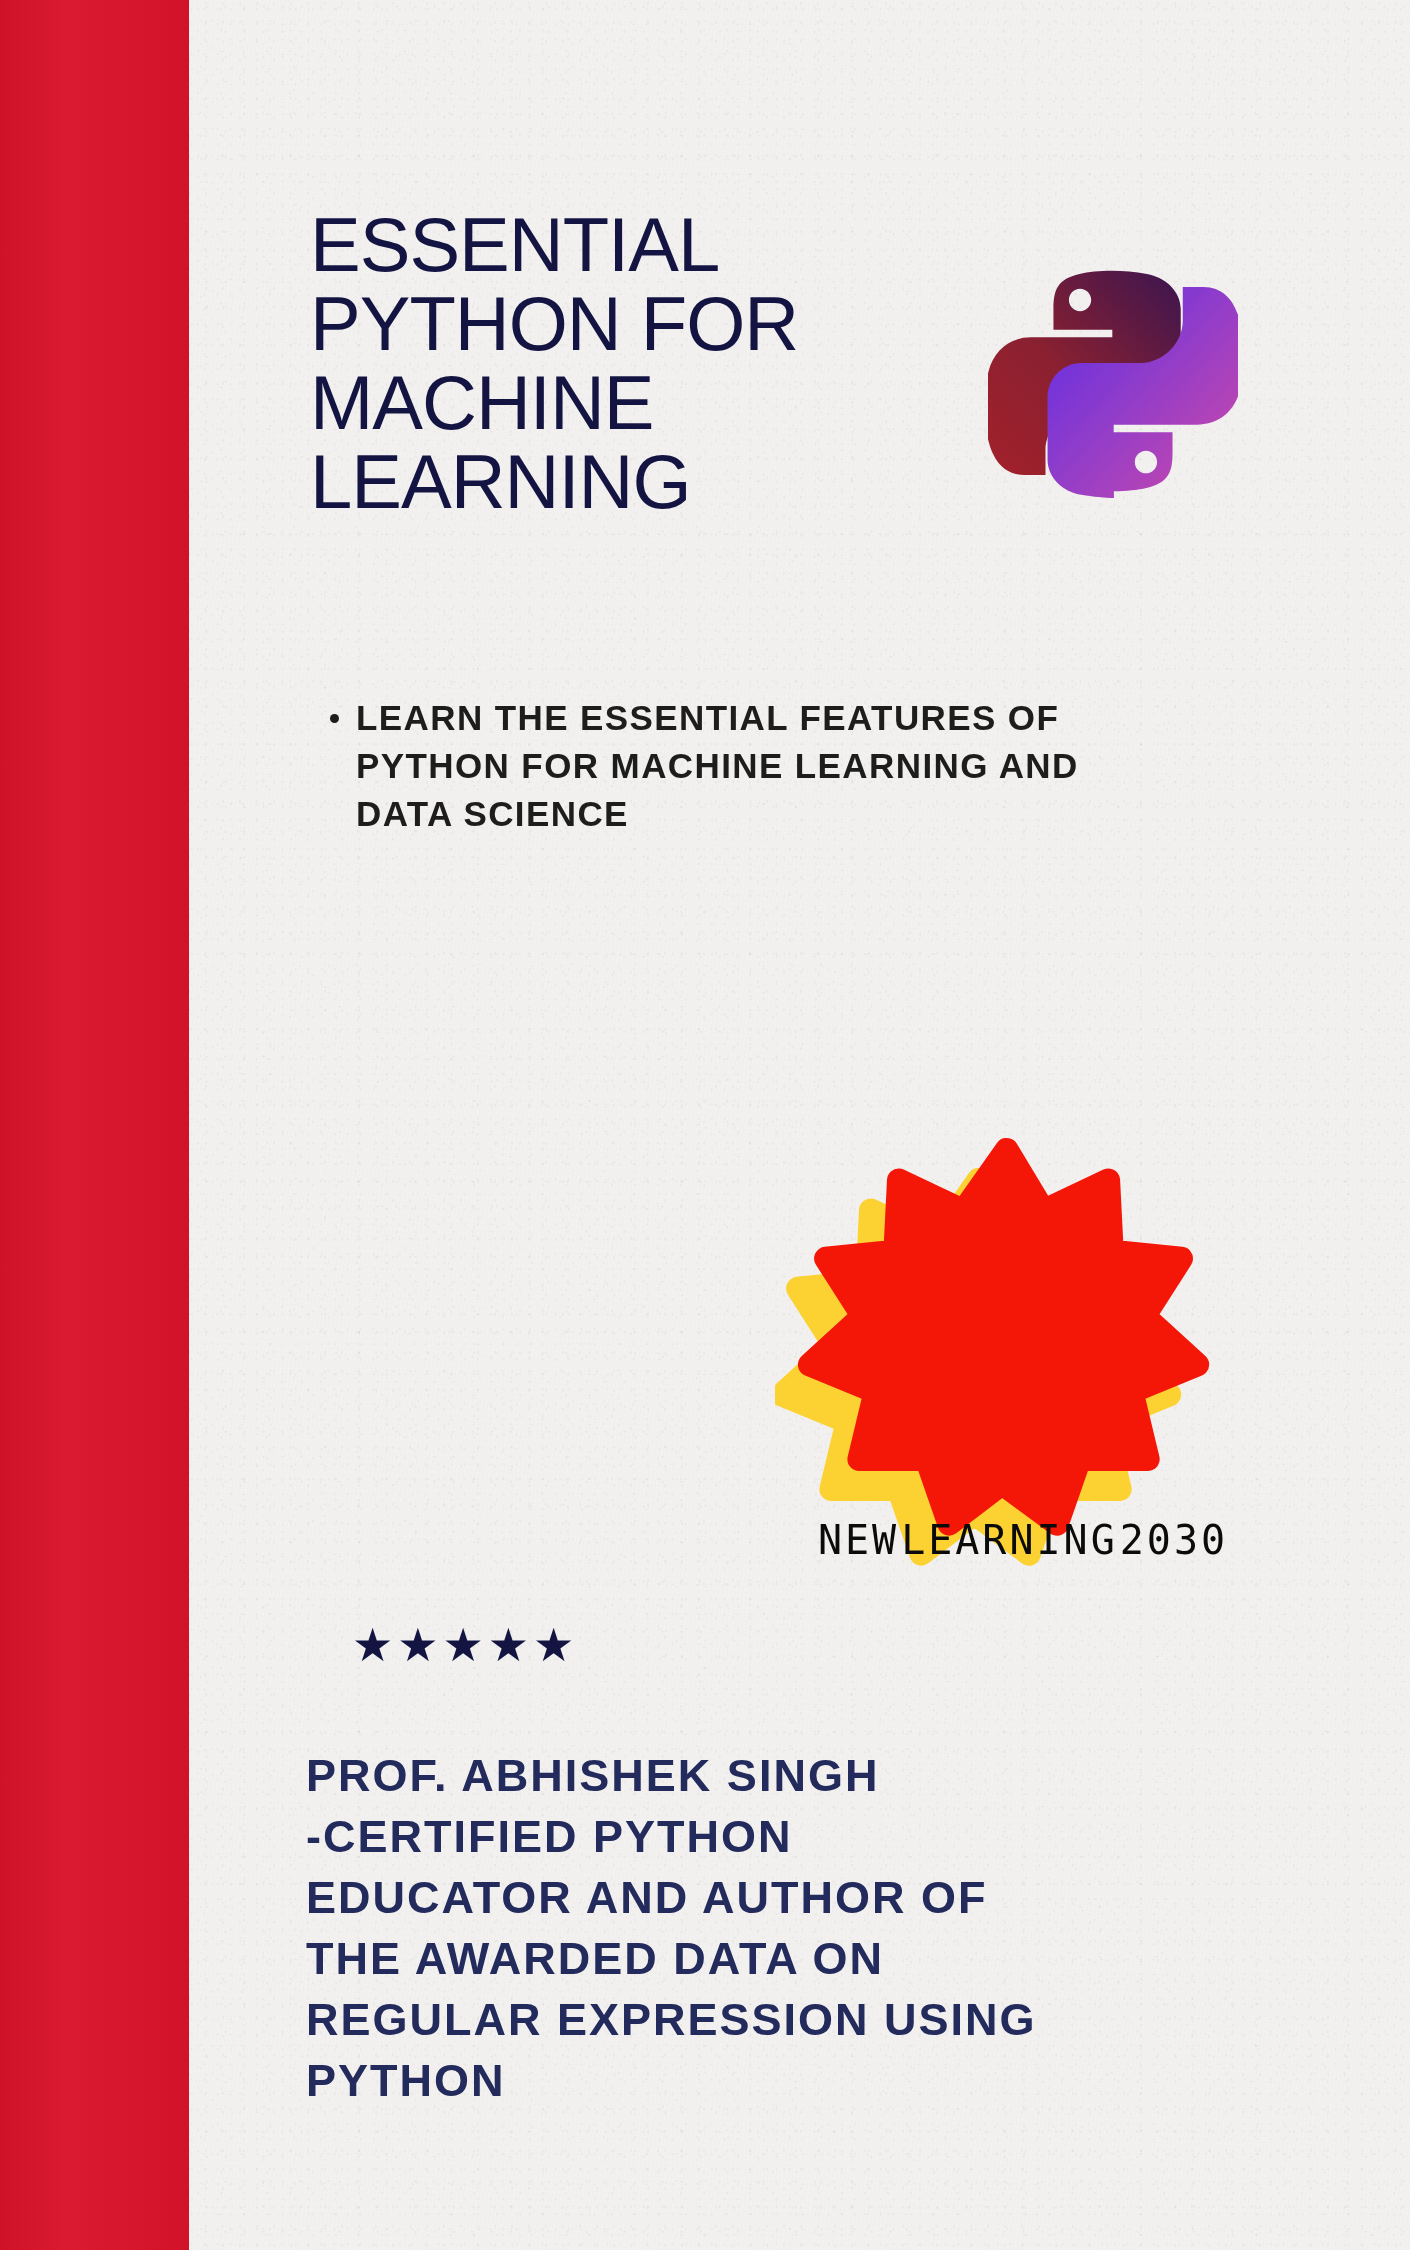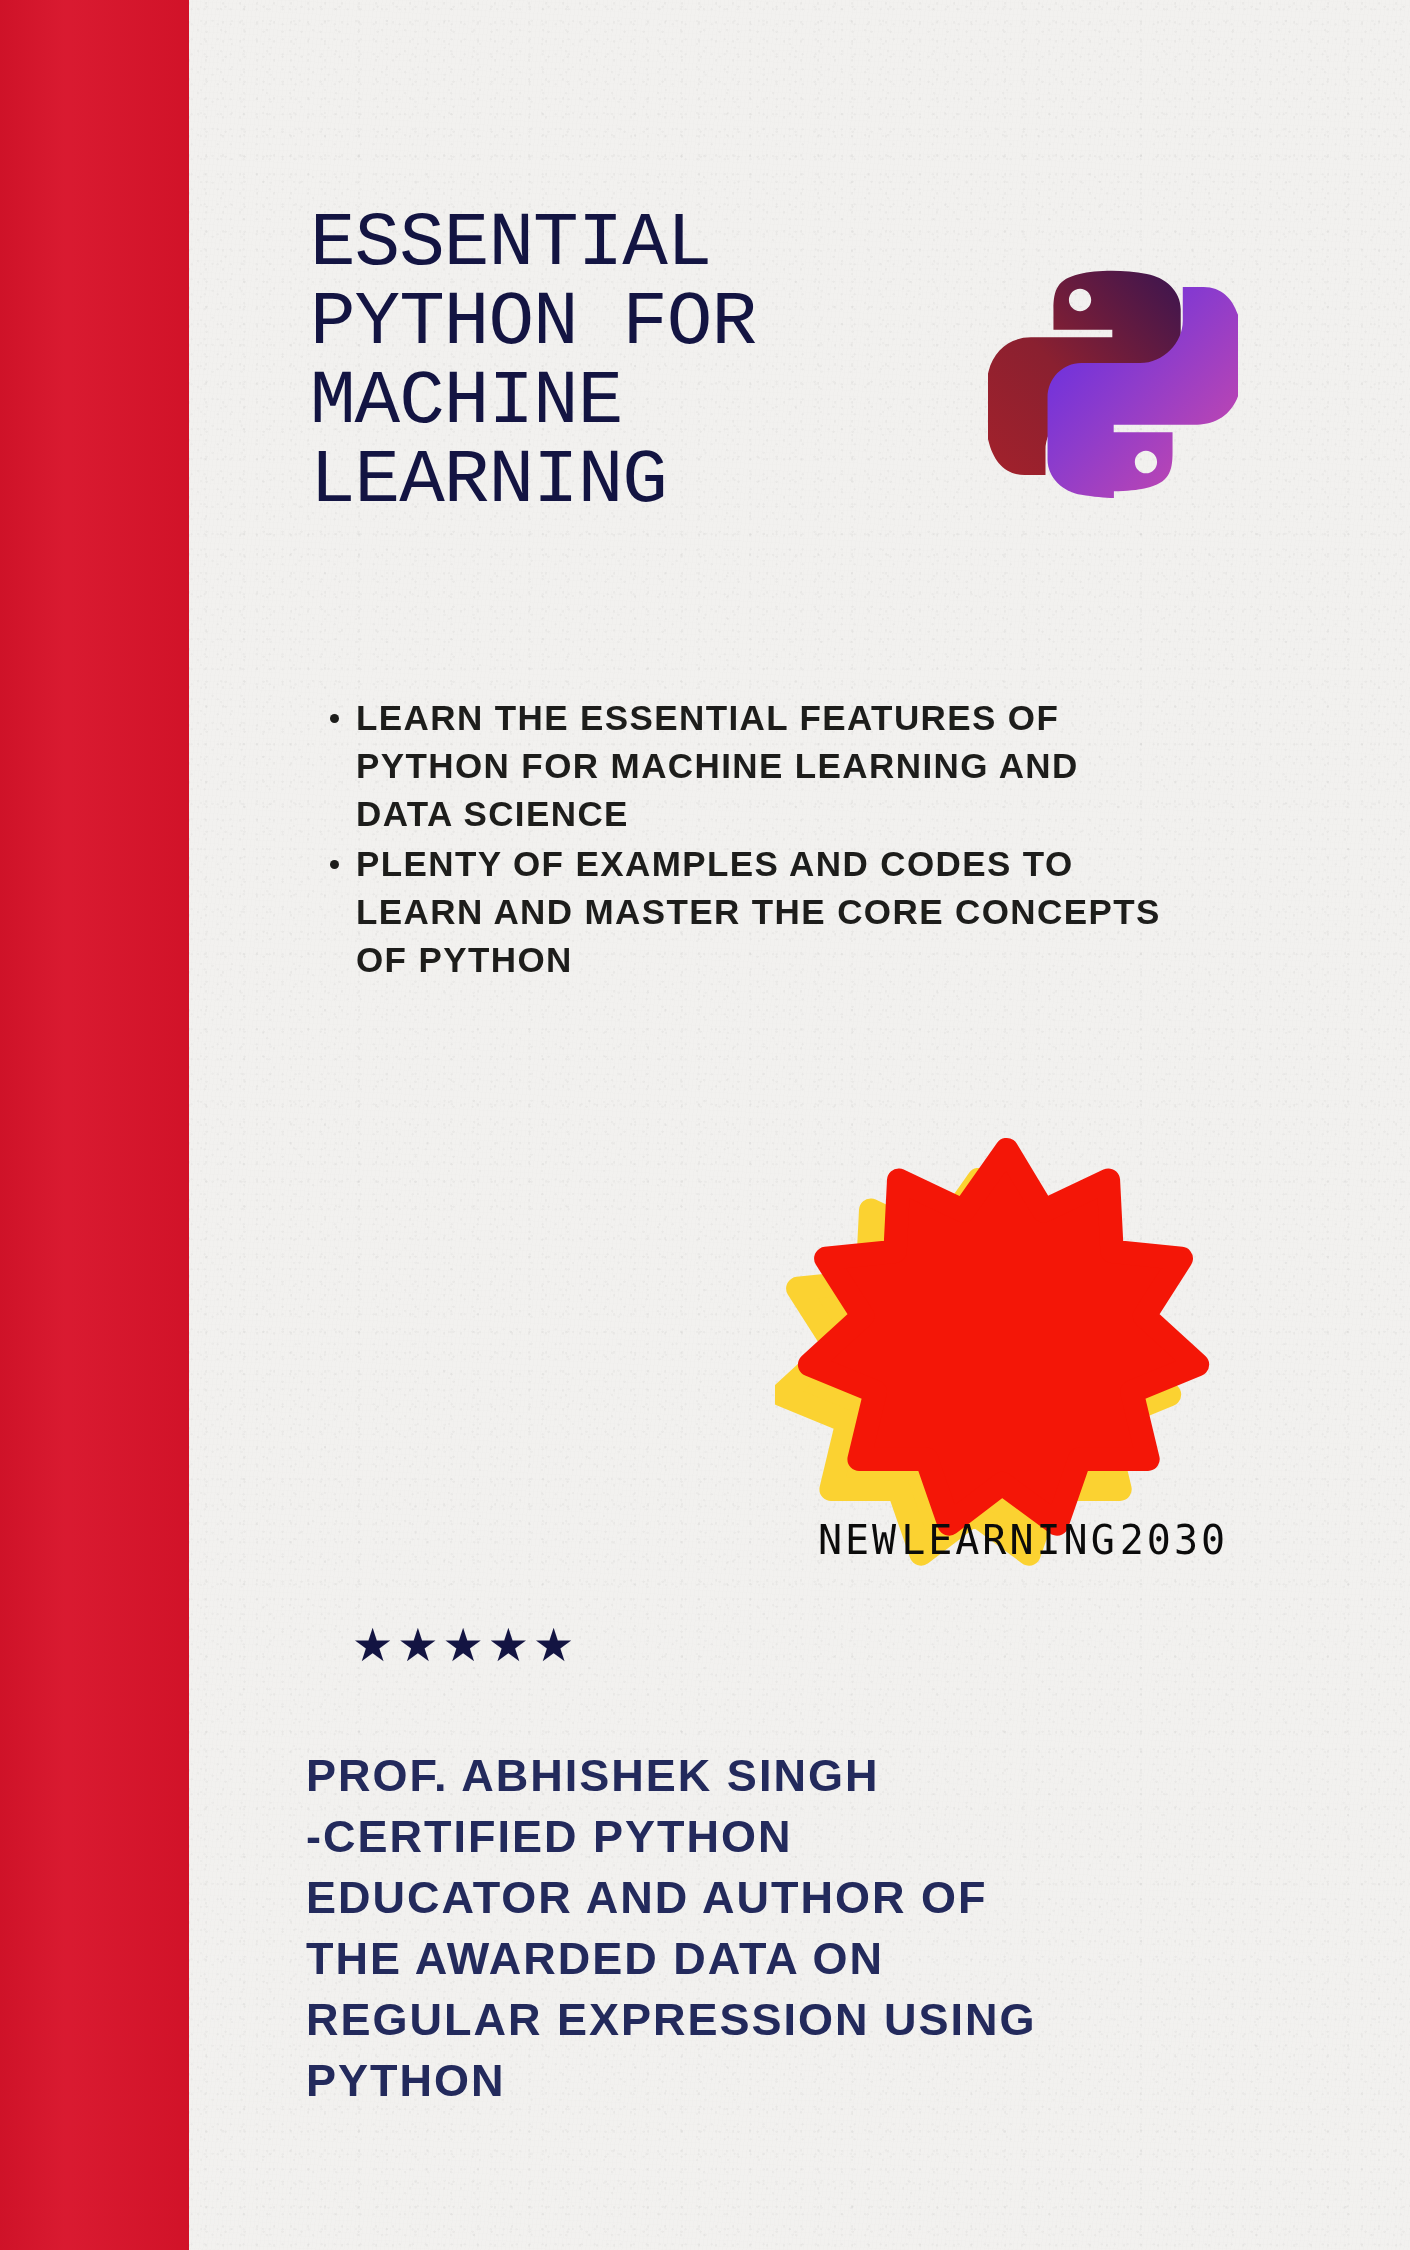--- a/index.html
+++ b/index.html
@@ -55,21 +55,21 @@
     background: linear-gradient(90deg, rgba(0,0,0,0.045) 0%, rgba(255,255,255,0.03) 35%, rgba(0,0,0,0.03) 100%);
   }
 
   
   .title {
     position: absolute;
     left: 310px;
     top: 205px;
     width: 720px;
     color: #131442;
-    font-family: Liberation Mono, monospace;
+    font-family: Liberation Sans, sans-serif;
     font-size: 76px;
     line-height: 79px;
     letter-spacing: -1px;
     white-space: pre-line;
     font-weight: 400;
   }
 
   
   .py-logo {
     position: absolute;
@@ -198,24 +198,20 @@
       <path fill="url(#pyTop)" d="M54.6 6.5c-5.6 0-10.5.5-14.3 1.4-9.7 2.2-11.5 6.9-11.5 15.6v9h25.9v3.3H18.9c-8.7 0-16.3 5.2-18.7 15.1-2.8 11.4-2.9 18.5 0 30.4 2.1 8.8 7.2 15.1 15.9 15.1h9.2V85.5c0-9.9 8.6-18.6 18.7-18.6h25.9c8.3 0 14.9-6.8 14.9-15.2V23.5c0-8.1-6.8-14.2-14.9-15.6-5.1-.9-10.5-1.4-15.3-1.4zM40.5 14.4c2.7 0 4.9 2.2 4.9 5 0 2.7-2.2 4.9-4.9 4.9s-4.9-2.2-4.9-4.9c0-2.8 2.2-5 4.9-5z"></path>
       <path fill="url(#pyBot)" d="M55.4 103.5c5.6 0 10.5-.5 14.3-1.4 9.7-2.2 11.5-6.9 11.5-15.6v-9H55.3v-3.3h36.8c8.7 0 16.3-5.2 18.7-15.1 2.8-11.4 2.9-18.5 0-30.4-2.1-8.8-7.2-15.1-15.9-15.1h-9.2v14.9c0 9.9-8.6 18.6-18.7 18.6H41.1c-8.3 0-14.9 6.8-14.9 15.2v27.2c0 8.1 6.8 14.2 14.9 15.6 5.1.9 10.5 1.4 14.3 1.4zm14.1-7.9c-2.7 0-4.9-2.2-4.9-5 0-2.7 2.2-4.9 4.9-4.9s4.9 2.2 4.9 4.9c0 2.8-2.2 5-4.9 5z"></path>
     </svg>
   </div>
 
   <ul class="bullets">
     <li>
       <span class="dot"></span>
       <span>LEARN THE ESSENTIAL FEATURES OF PYTHON FOR MACHINE LEARNING AND DATA SCIENCE</span>
     </li>
-    <li>
-      <span class="dot"></span>
-      <span>PLENTY OF EXAMPLES AND CODES TO LEARN AND MASTER THE CORE CONCEPTS OF PYTHON</span>
-    </li>
   </ul>
 
   <div class="badge">
     <svg viewBox="0 0 460 470" width="460" height="470" aria-hidden="true">
       <g>
         <path fill="#fbd231" stroke="#fbd231" stroke-width="26" stroke-linejoin="round" d="M209 54 L250 122 L322 88 L326 167 L403 175 L362 239 L421 293 L348 323 L366 398 L290 398 L265 470 L204 425 L145 470 L120 398 L45 398 L63 323 L-10 293 L49 239 L8 175 L85 167 L89 88 L161 122 Z" transform="translate(-6,12) scale(0.90) translate(24,10)"></path>
       </g>
       <g>
         <path fill="#f41607" stroke="#f41607" stroke-width="26" stroke-linejoin="round" d="M209 54 L250 122 L322 88 L326 167 L403 175 L362 239 L421 293 L348 323 L366 398 L290 398 L265 470 L204 425 L145 470 L120 398 L45 398 L63 323 L-10 293 L49 239 L8 175 L85 167 L89 88 L161 122 Z" transform="translate(22,-18) scale(0.90) translate(24,10)"></path>
       </g>

